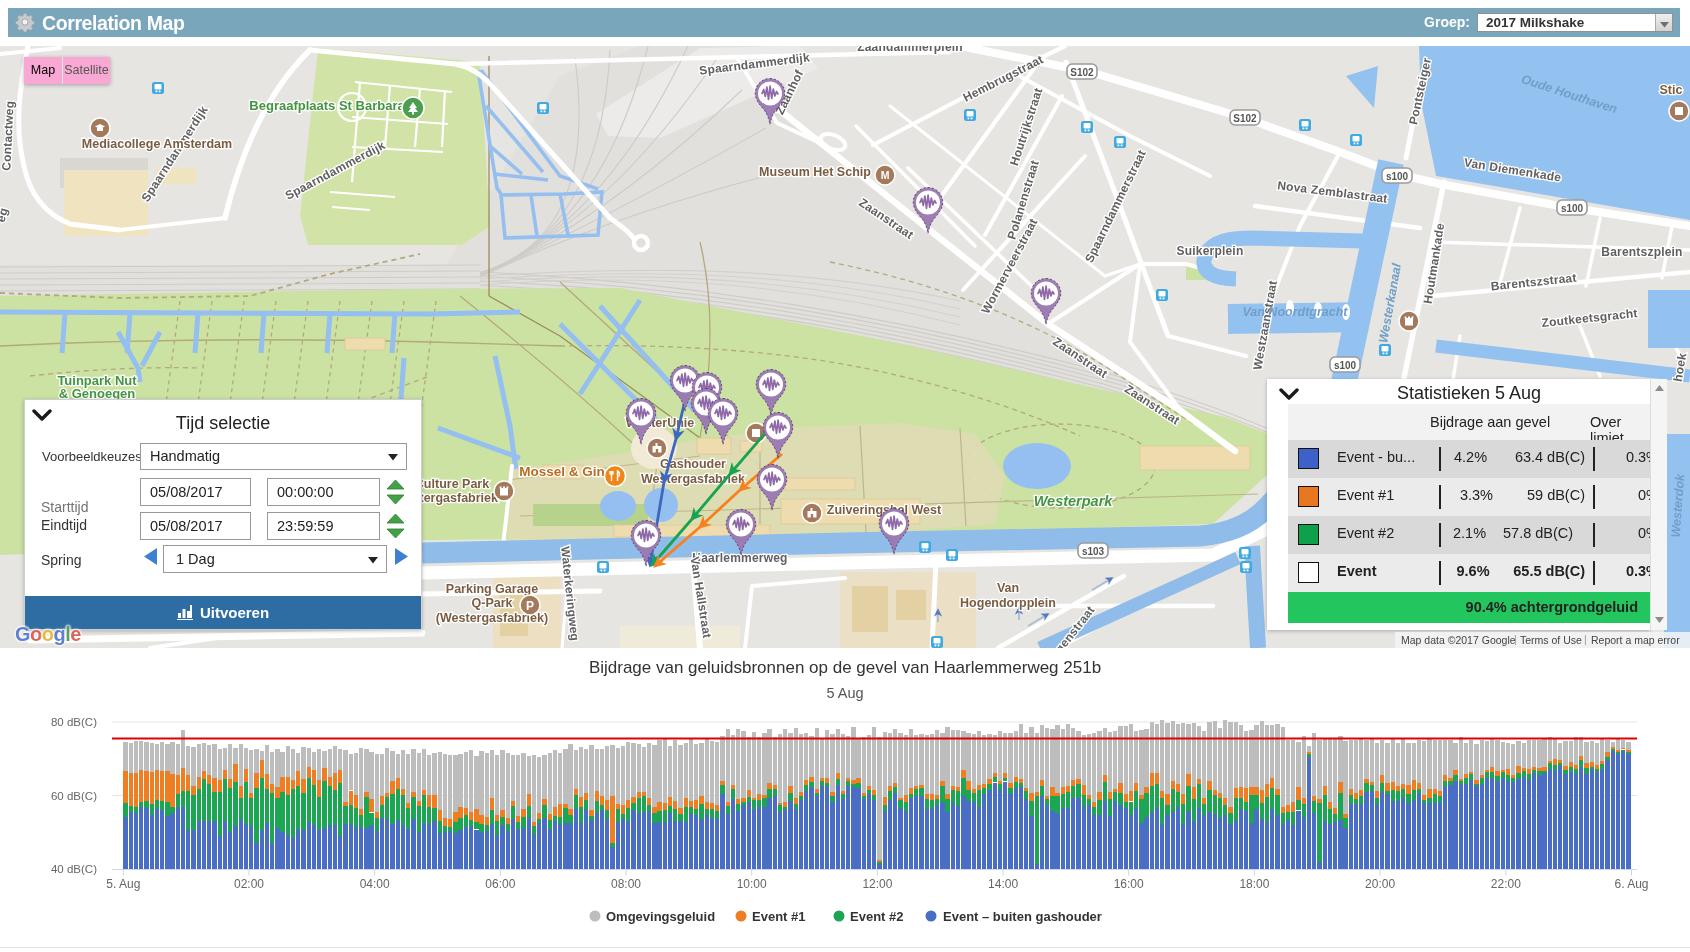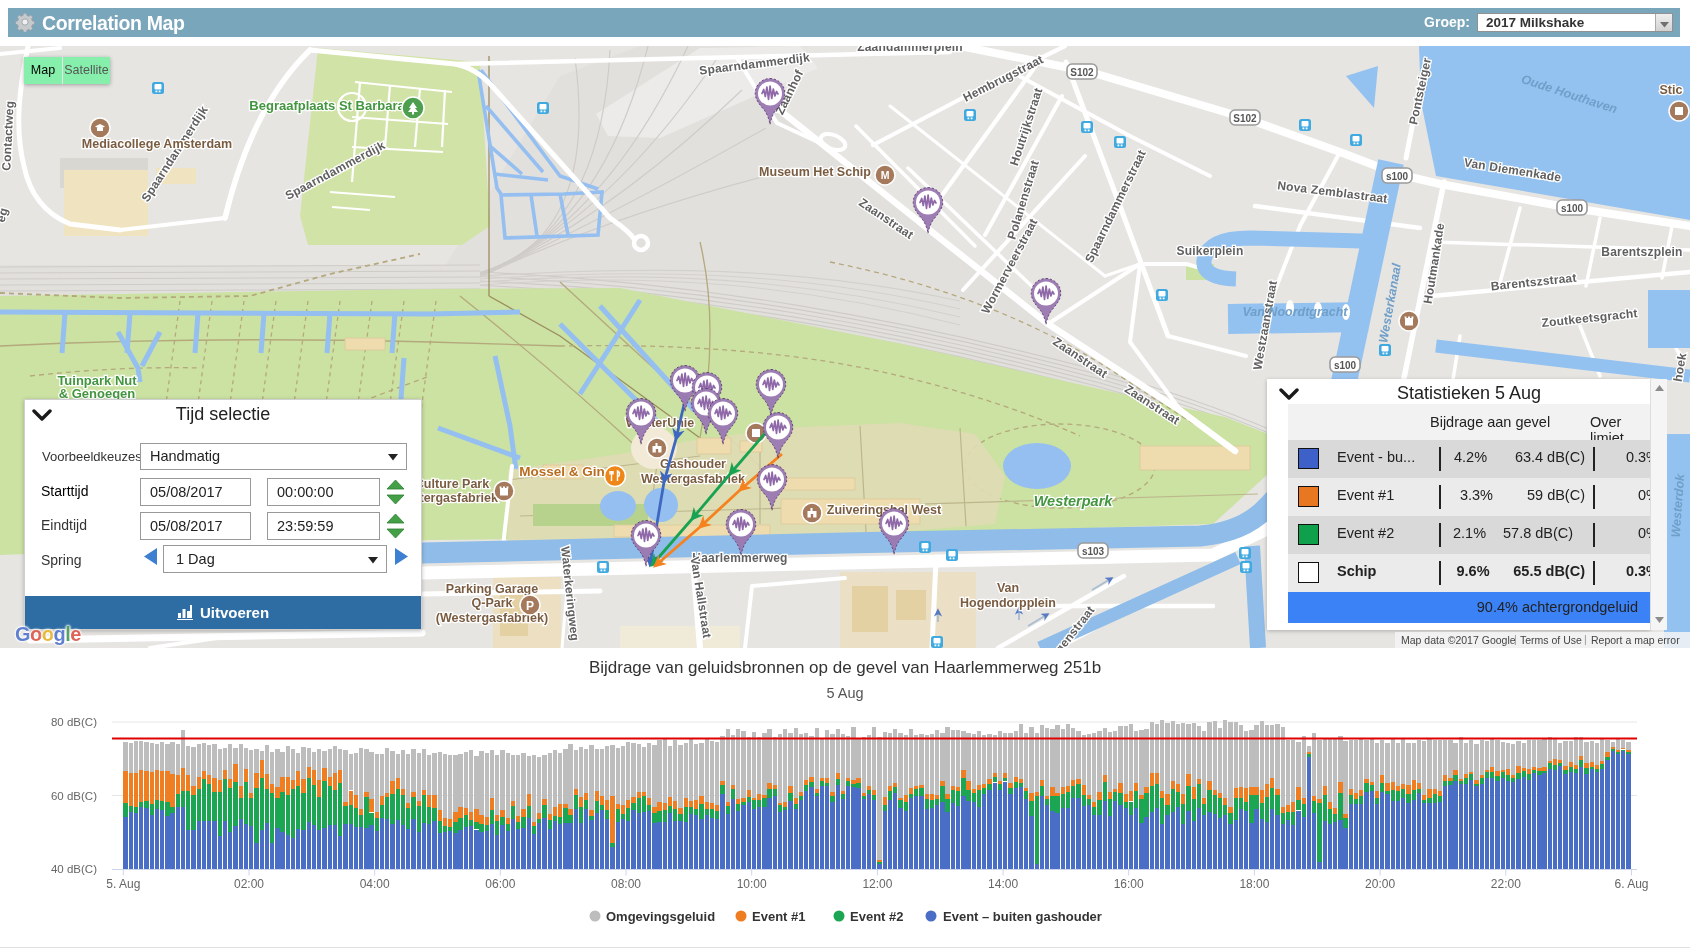--- a/index.html
+++ b/index.html
@@ -470,44 +470,44 @@
 <use href="#pin" x="723" y="367"></use>
 <use href="#pin" x="641" y="367"></use>
 <use href="#pin" x="778" y="381"></use>
 <use href="#pin" x="772" y="433"></use>
 <use href="#pin" x="894" y="477"></use>
 <use href="#pin" x="741" y="478"></use>
 <use href="#pin" x="646" y="489"></use>
 </svg>
 </div>
 
-<div class="abs" style="left:24px;top:57px;height:27px;box-shadow:0 1px 4px rgba(0,0,0,0.3);background:#86efac;display:flex;">
+<div class="abs" style="left:24px;top:57px;height:27px;box-shadow:0 1px 4px rgba(0,0,0,0.3);background:#f9a8d4;display:flex;">
 
   <div style="width:39px;height:27px;line-height:27px;text-align:center;font-size:12.5px;font-weight:500;color:#000;border-right:1px solid #e6e6e6;">Map</div>
 
   <div style="width:47px;height:27px;line-height:27px;text-align:center;font-size:12.5px;color:#565656;">Satellite</div>
 </div>
 
 <div class="abs" style="left:24px;top:399px;width:398px;height:231px;background:#fff;border:1px solid #cfcfcf;box-shadow:0 1px 4px rgba(0,0,0,0.25);">
 
   <svg class="abs" style="left:7px;top:9px;" width="20" height="13" viewBox="0 0 20 13">
         <path d="M2,2 L10,10 L18,2" fill="none" stroke="#1a1a1a" stroke-width="3.4" stroke-linecap="round" stroke-linejoin="round"></path>
       </svg>
 
-  <div style="text-align:center;font-size:18px;color:#222;padding-top:4px;">Tijd selectie</div>
+  <div style="text-align:center;font-size:18px;color:#222;padding-top:13px;">Tijd selectie</div>
 
   <div class="abs" style="left:17px;top:49px;font-size:13px;color:#333;">Voorbeeldkeuzes</div>
   <div class="abs" style="left:115px;top:43px;width:267px;height:27px;border:1px solid #999;background:#fff;">
     <div class="abs" style="left:9px;top:4px;font-size:14.5px;color:#222;">Handmatig</div>
     <svg class="abs" style="right:8px;top:10px;" width="10" height="7">
           <path d="M0,0 L10,0 L5,6.5 Z" fill="#222"></path>
         </svg>
   </div>
 
-  <div class="abs" style="left:16px;top:83px;font-size:14px;color:#000000;">Starttijd</div>
+  <div class="abs" style="left:16px;top:99px;font-size:14px;color:#737373;">Starttijd</div>
   <div class="abs" style="left:115px;top:78px;width:111px;height:28px;border:1px solid #999;">
         <div class="abs" style="left:9px;top:5px;font-size:14.5px;color:#222;">05/08/2017</div>
       </div>
   <div class="abs" style="left:242px;top:78px;width:113px;height:28px;border:1px solid #999;">
         <div class="abs" style="left:9px;top:5px;font-size:14.5px;color:#222;">00:00:00</div>
       </div>
   <svg class="abs" style="left:362px;top:80px;" width="17" height="24">
         <path d="M8.5,0 L17,9 L0,9 Z" fill="#43a047" stroke="#2e7d32" stroke-width="0.8"></path>
         <path d="M8.5,24 L17,15 L0,15 Z" fill="#43a047" stroke="#2e7d32" stroke-width="0.8"></path>
       </svg>
@@ -585,29 +585,29 @@
     <div class="abs" style="left:49px;top:9px;">Event #2</div>
     <div class="abs" style="left:151px;top:7px;width:2px;height:24px;background:#222;"></div>
     <div class="abs" style="left:165px;top:9px;width:40px;text-align:left;">2.1%</div>
     <div class="abs" style="left:215px;top:9px;width:82px;text-align:left;">57.8 dB(C)</div>
     <div class="abs" style="left:305px;top:7px;width:2px;height:24px;background:#222;"></div>
     <div class="abs" style="left:315px;top:9px;width:56px;text-align:right;">0%</div>
   </div>
 
   <div style="position:relative;height:38px;background:#ebebeb;font-weight:bold;">
     <div class="abs" style="left:10px;top:8px;width:21px;height:21px;background:#fff;border:1.5px solid #111;"></div>
-    <div class="abs" style="left:49px;top:9px;">Schip</div>
+    <div class="abs" style="left:49px;top:9px;">Event</div>
     <div class="abs" style="left:151px;top:7px;width:2px;height:24px;background:#222;"></div>
     <div class="abs" style="left:165px;top:9px;width:40px;text-align:center;">9.6%</div>
     <div class="abs" style="left:215px;top:9px;width:82px;text-align:right;">65.5 dB(C)</div>
     <div class="abs" style="left:305px;top:7px;width:2px;height:24px;background:#222;"></div>
     <div class="abs" style="left:315px;top:9px;width:56px;text-align:right;">0.3%</div>
   </div>
 
-  <div style="position:relative;height:31px;background:#3b82f6;">
+  <div style="position:relative;height:31px;background:#22c55e;font-weight:bold;">
     <div class="abs" style="right:12px;top:7px;">90.4% achtergrondgeluid</div>
   </div>
 </div>
 
 <div class="abs" style="left:1650px;top:379px;width:17px;height:251px;background:#f5f5f5;border-left:1px solid #ddd;">
   <svg class="abs" style="left:4px;top:6px;" width="9" height="7">
         <path d="M4.5,0 L9,6 L0,6 Z" fill="#8c8c8c"></path>
       </svg>
   <svg class="abs" style="left:4px;bottom:6px;" width="9" height="7">
         <path d="M4.5,6 L9,0 L0,0 Z" fill="#8c8c8c"></path>

